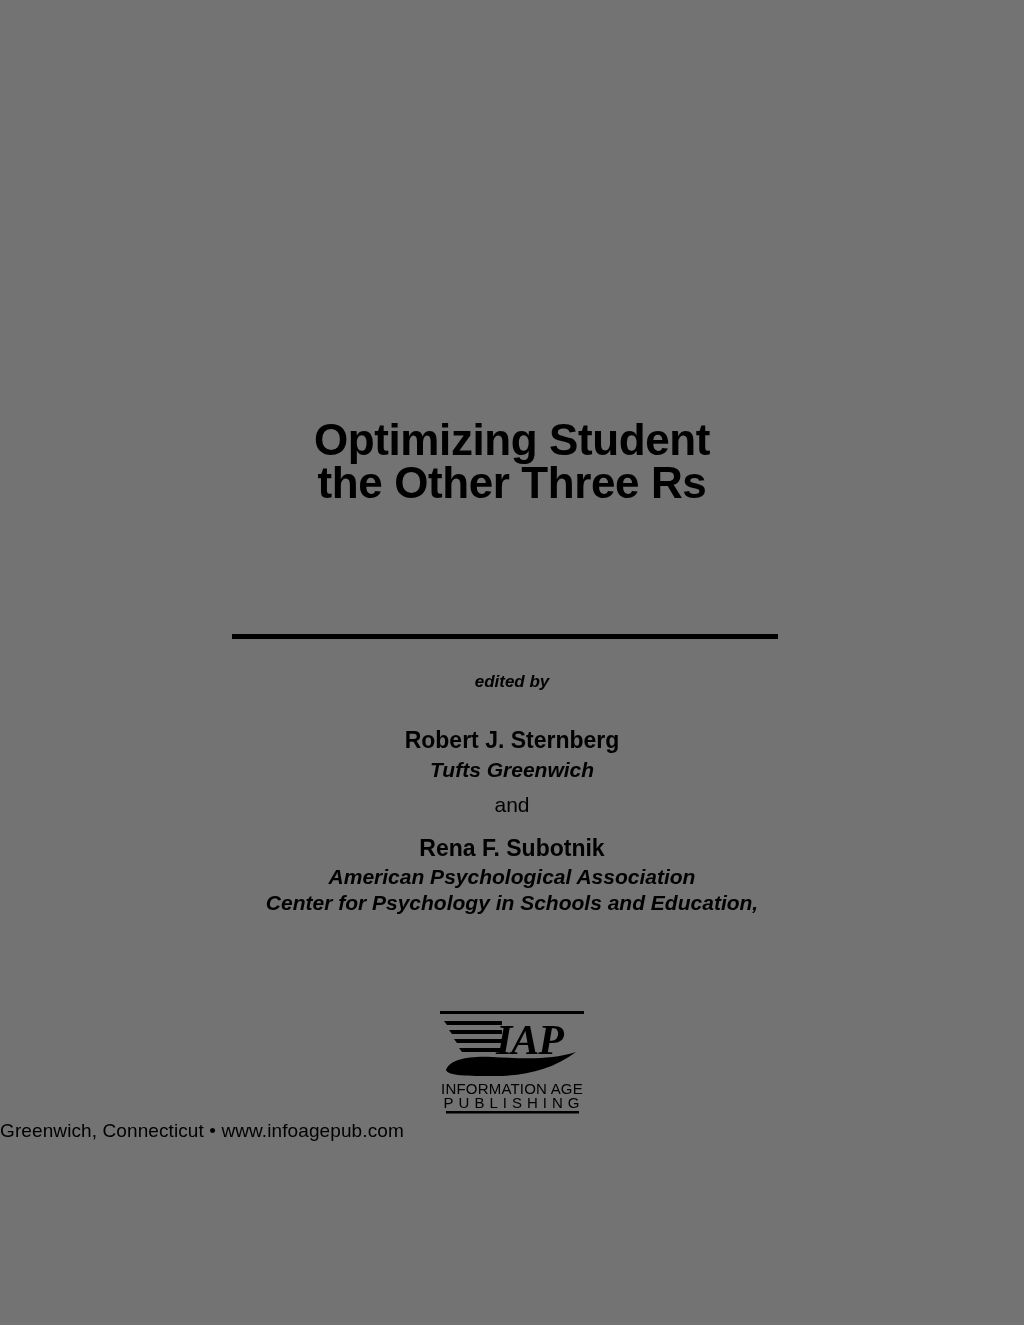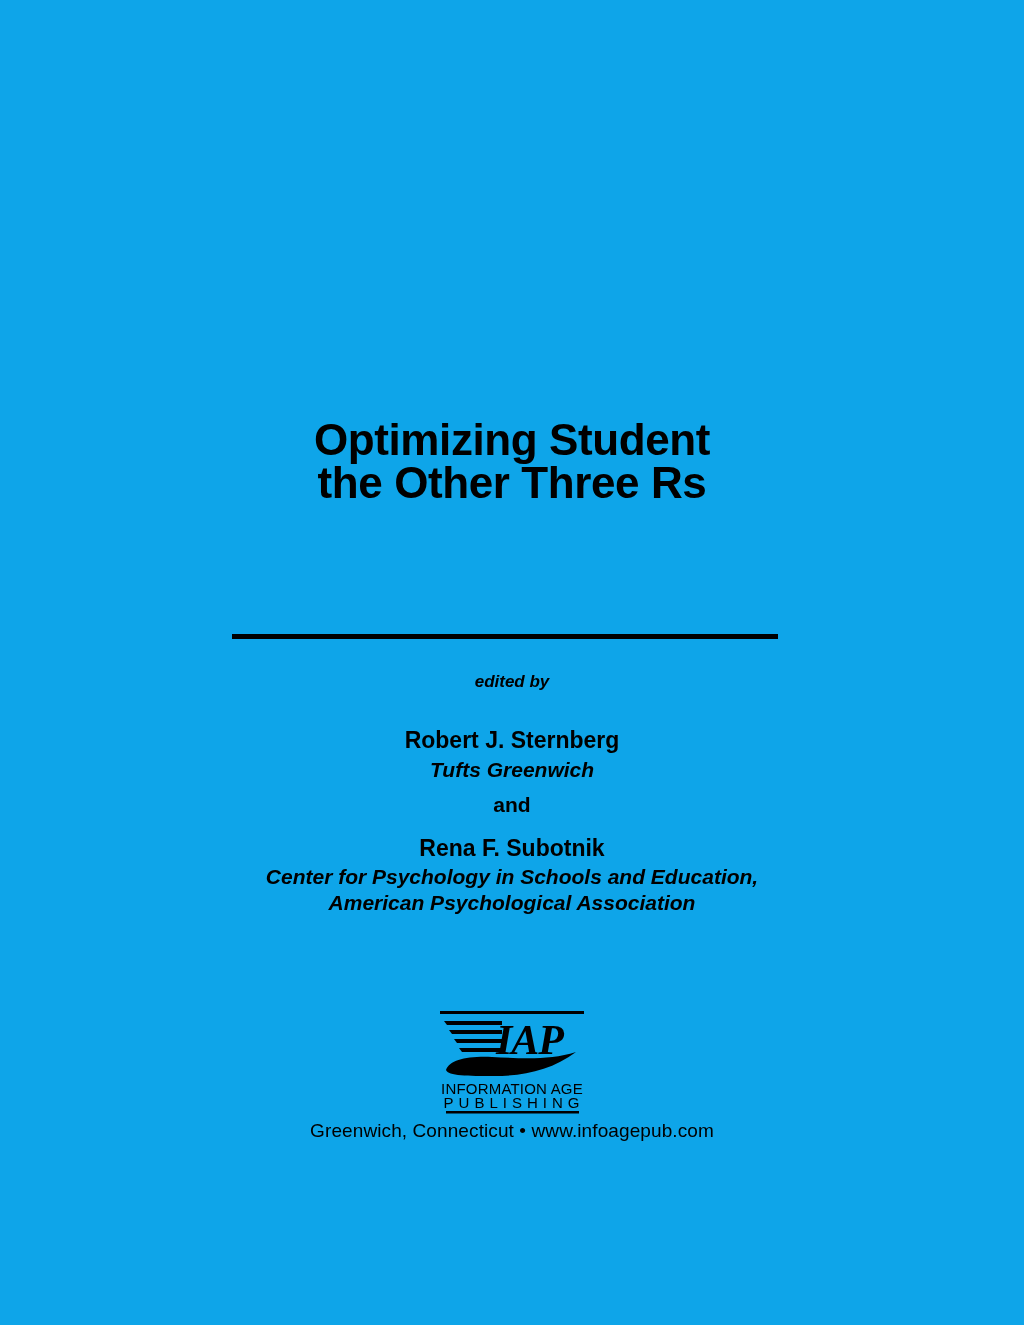--- a/index.html
+++ b/index.html
@@ -13,21 +13,21 @@
     height: 1325px;
     position: relative;
     font-family: "Liberation Sans", sans-serif;
     color: #000000;
     overflow: hidden;
   }
 
   .page {
     position: absolute;
     inset: 0;
-    background: #0ea5e9;
+    background: #737373;
   }
 
   
   .title-block {
     position: absolute;
     top: 418px;
     left: 0;
     width: 1024px;
     text-align: center;
   }
@@ -95,21 +95,21 @@
   .affiliation.first { top: 757px; }
   .affiliation.second { top: 864px; }
 
   .and-word {
     position: absolute;
     top: 793px;
     left: 0;
     width: 1024px;
     text-align: center;
     font-size: 21px;
-    font-weight: bold;
+    font-weight: normal;
   }
 
   
   .logo {
     position: absolute;
     top: 1008px;
     left: 0;
     width: 1024px;
     height: 106px;
   }
@@ -125,21 +125,21 @@
     width: 152px;
     height: 106px;
   }
 
   
   .imprint {
     position: absolute;
     top: 1120px;
     left: 0;
     width: 1024px;
-    text-align: center;
+    text-align: left;
     font-size: 19px;
     font-weight: normal;
     letter-spacing: 0.1px;
   }
 </style>
 </head>
 <body>
 
 <div class="page">
 
@@ -152,22 +152,22 @@
 
   <div class="edited-by">edited by</div>
 
   <div class="editor-name first">Robert J. Sternberg</div>
   <div class="affiliation first">Tufts Greenwich</div>
 
   <div class="and-word">and</div>
 
   <div class="editor-name second">Rena F. Subotnik</div>
   <div class="affiliation second">
+    <div>American Psychological Association</div>
     <div>Center for Psychology in Schools and Education,</div>
-    <div>American Psychological Association</div>
   </div>
 
   <div class="logo">
     <div class="logo-inner">
       <svg class="logo-svg" viewBox="0 0 152 106" xmlns="http://www.w3.org/2000/svg">
 
         <rect x="4" y="3" width="144" height="3" fill="#000000"></rect>
 
         <polygon points="8,13 66,13 66,17 11,17" fill="#000000"></polygon>
         <polygon points="13,22 66,22 66,26 16,26" fill="#000000"></polygon>

